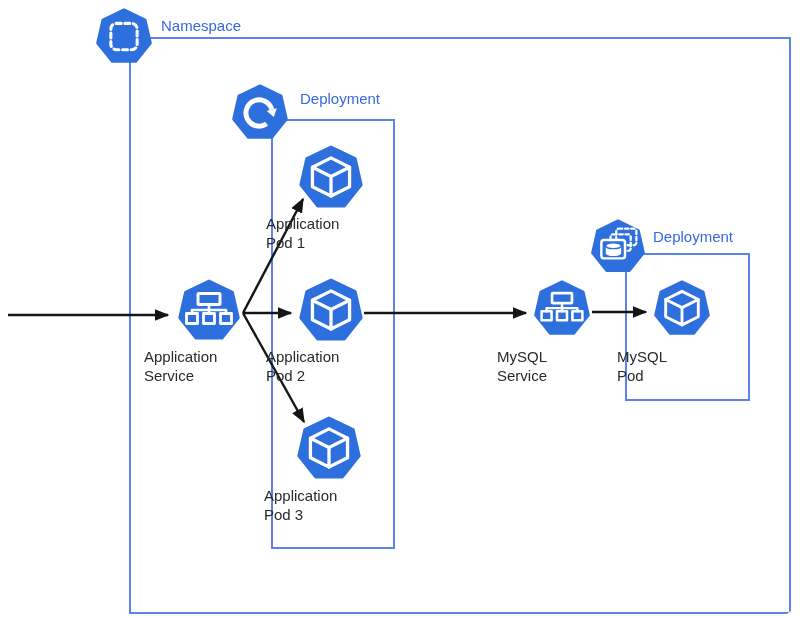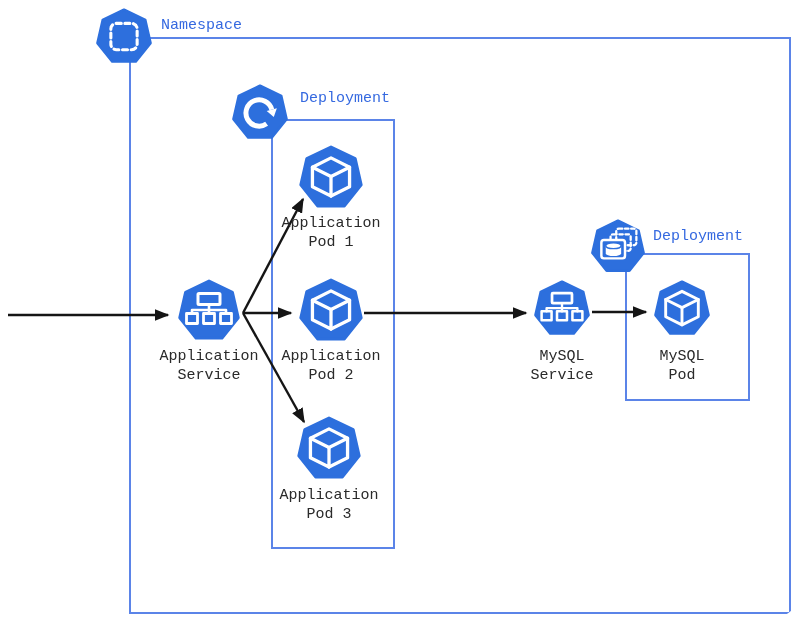--- a/index.html
+++ b/index.html
@@ -7,36 +7,36 @@
     --boundary-border:#5B84E8;
     --boundary-label:#3569E0;
     --arrow:#151515;
     --node-label:#2A2A2A;
     --background:#FFFFFF;
   }
   html,body{margin:0;padding:0;background:var(--background);}
   #canvas{
     position:relative;width:800px;height:618px;overflow:hidden;
     background:var(--background);
-    font-family:Liberation Mono, monospace;
+    font-family:Liberation Sans, sans-serif;
     border-radius:27px;
   }
   #base-layer{position:absolute;left:0;top:0;}
   .boundary{fill:none;stroke:var(--boundary-border);stroke-width:2;}
   .edge{stroke:var(--arrow);stroke-width:2.4;fill:none;}
   .ah{fill:var(--arrow);}
   .icon{position:absolute;}
   .hept{fill:var(--kubernetes-blue);stroke:var(--kubernetes-blue);stroke-width:3;stroke-linejoin:round;}
   .glyph{stroke:#fff;fill:none;stroke-linejoin:round;stroke-linecap:round;}
   .boundary-label{
     position:absolute;color:var(--boundary-label);font-size:15px;line-height:18px;
     white-space:nowrap;
   }
   .node-label{
-    position:absolute;width:130px;text-align:center;color:var(--node-label);
+    position:absolute;width:130px;text-align:left;color:var(--node-label);
     font-size:15px;line-height:19px;white-space:pre-line;
   }
 </style>
 </head>
 <body>
 
 <div id="canvas">
 
   <svg width="0" height="0" style="position:absolute" aria-hidden="true">
     <defs>

